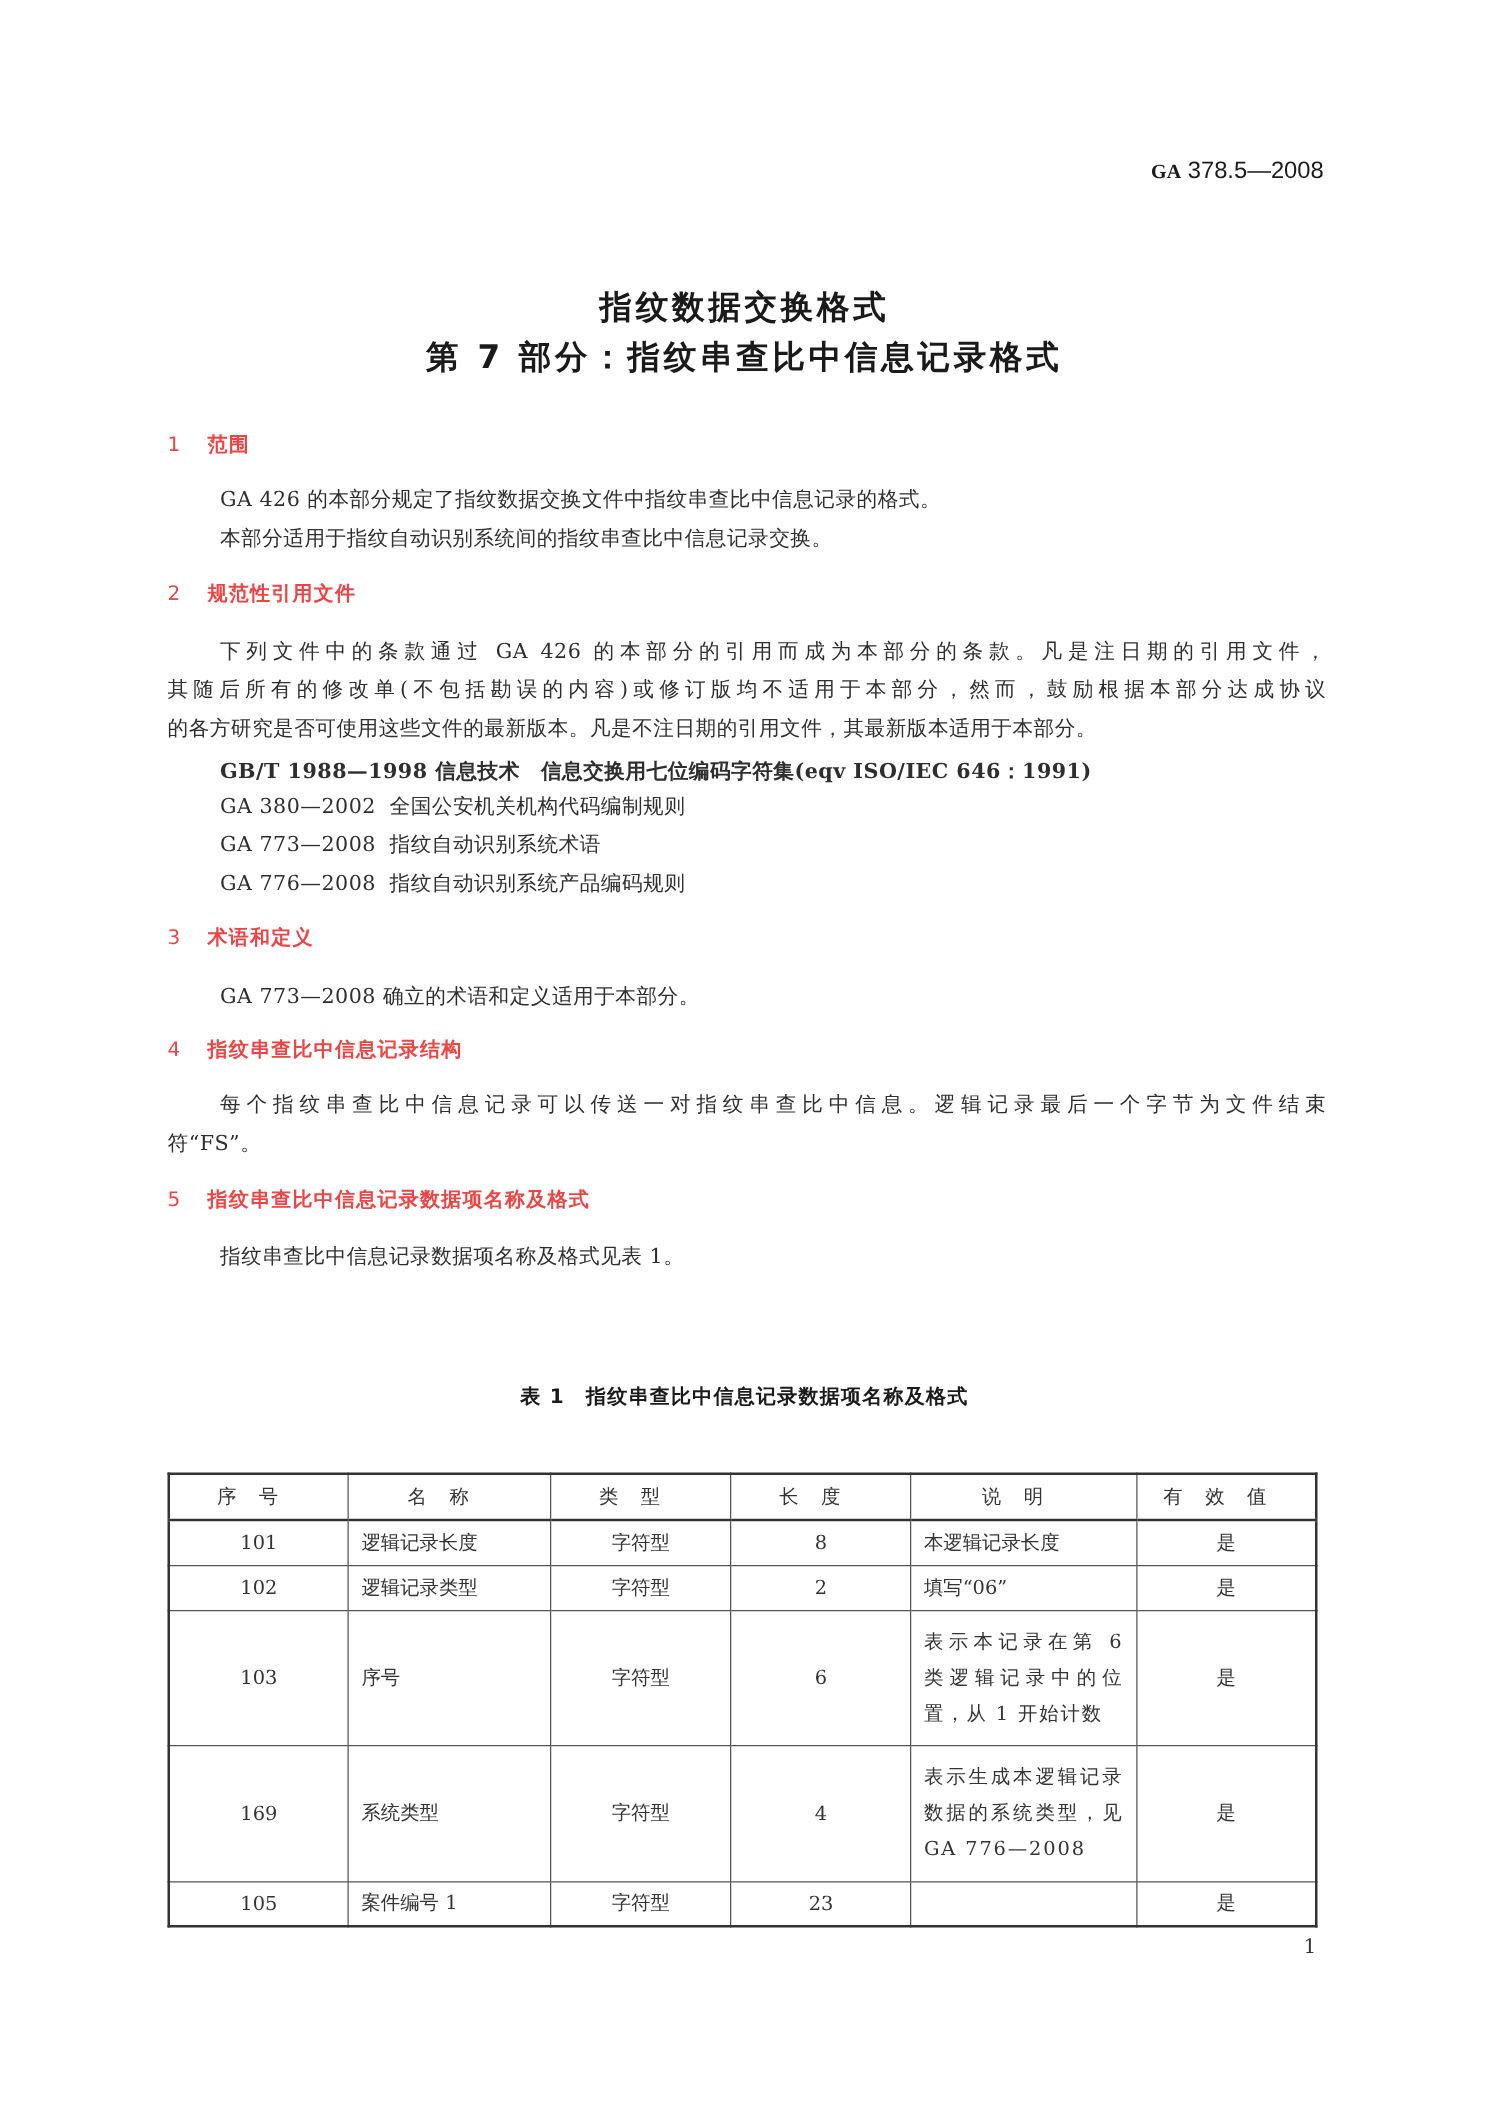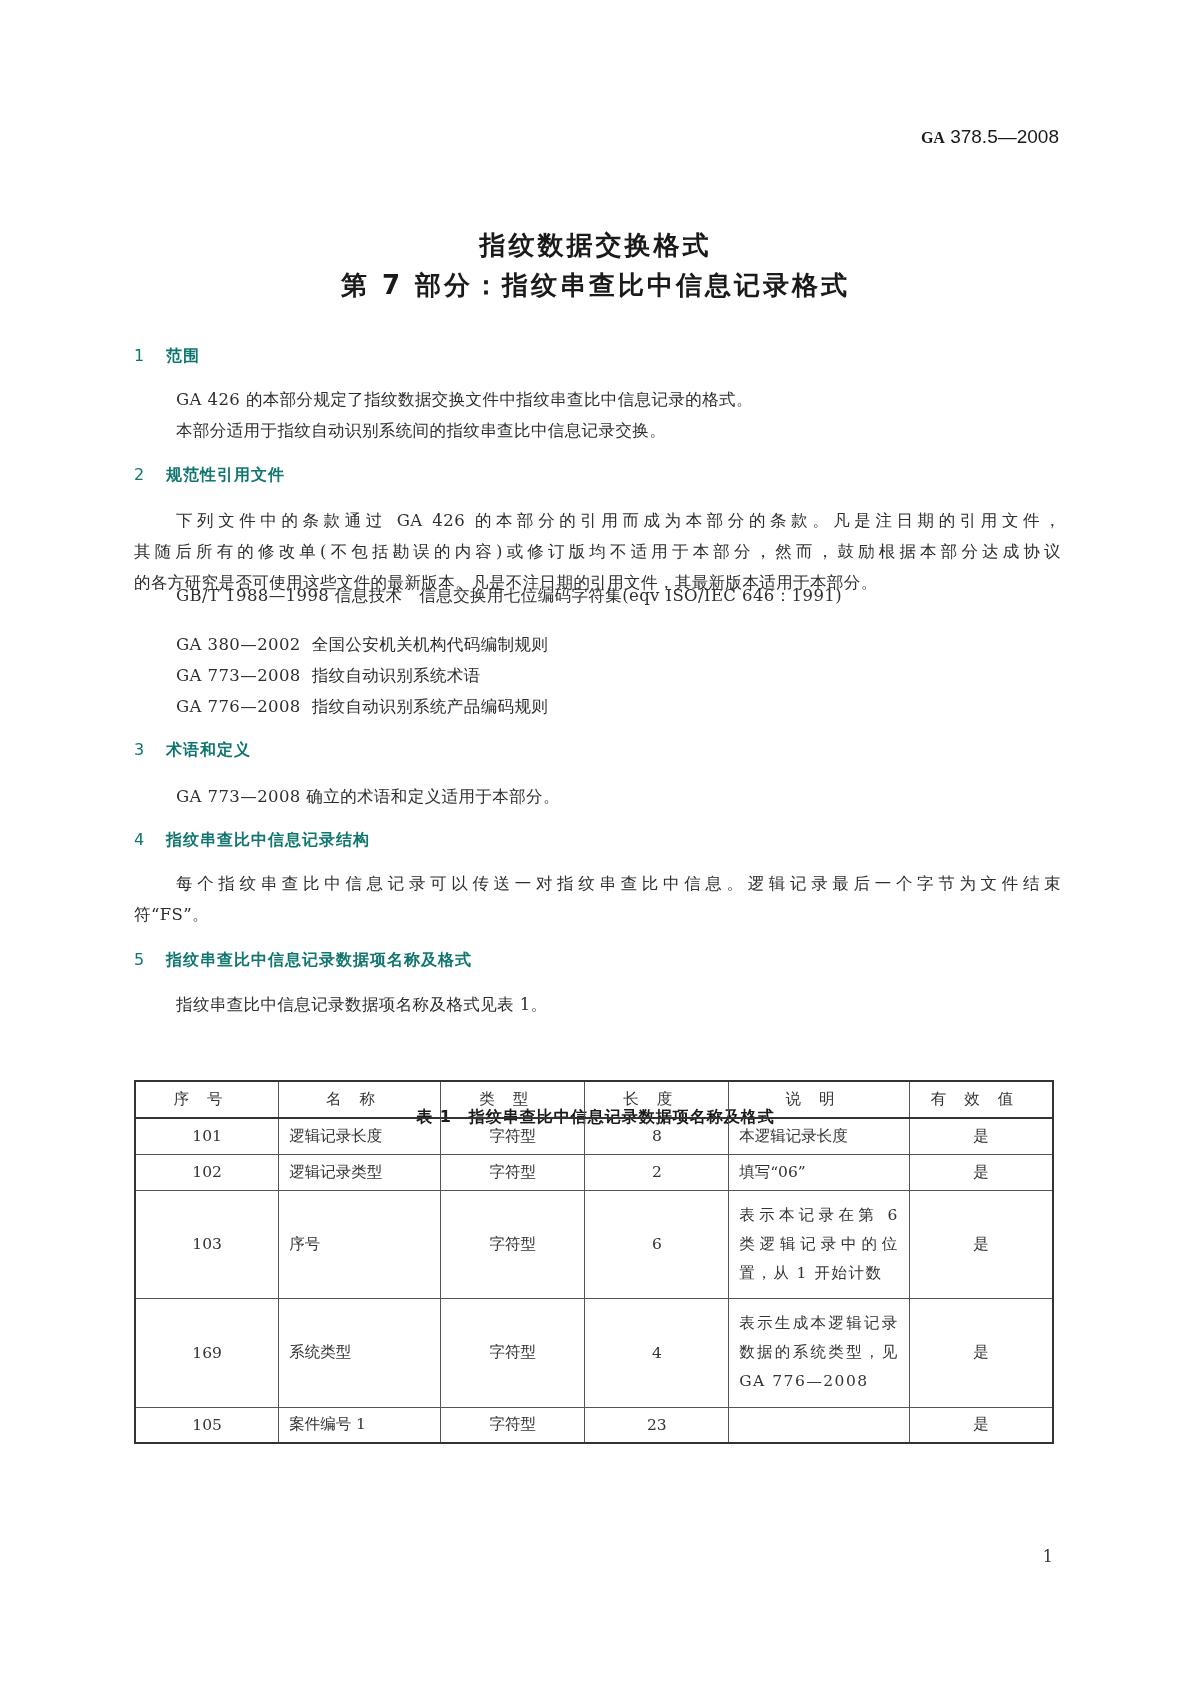--- a/index.html
+++ b/index.html
@@ -4,29 +4,29 @@
 <style>
   html, body { margin: 0; padding: 0; background: #ffffff; }
   body { width: 1191px; height: 1684px; position: relative; overflow: hidden;
          font-family: "DejaVu Serif", "Liberation Serif", serif; color: #2a2a2a; }
   .abs { position: absolute; white-space: nowrap; }
   .std-code { right: 132px; top: 126px; font-size: 19px; font-family: "Liberation Sans", sans-serif; color: #1a1a1a; }
   .std-code .ga { font-family: "Liberation Serif", serif; font-weight: bold; font-size: 16px; }
   .title { left: 0; width: 1191px; text-align: center; font-family: "DejaVu Sans", sans-serif; font-weight: bold; color: #1a1a1a; letter-spacing: 3px; }
   .title1 { top: 228px; font-size: 26px; }
   .title2 { top: 268px; font-size: 26px; }
-  .h { left: 134px; font-family: "DejaVu Sans", sans-serif; font-weight: bold; font-size: 16px; color: #0f766e; letter-spacing: 1px; }
+  .h { left: 134px; font-family: "DejaVu Sans", sans-serif; font-weight: bold; font-size: 16px; color: #ef4444; letter-spacing: 1px; }
   .h .num { display: inline-block; width: 32px; font-weight: normal; }
   .p { font-size: 16.5px; color: #2e2e2e; letter-spacing: 0.4px; }
   .ind { left: 176px; }
   .flush { left: 134px; }
   .pw { width: 927px; white-space: normal; text-align: justify; text-align-last: justify; }
   .ref .code { display: inline-block; min-width: 130px; }
   .tcap { left: 0; width: 1191px; text-align: center; top: 1107px; font-family: "DejaVu Sans", sans-serif; font-weight: bold; font-size: 16px; color: #1a1a1a; letter-spacing: 1px; }
-  table.t { position: absolute; left: 134px; top: 1080px; border-collapse: collapse; width: 920px; font-size: 15.5px; color: #333; }
+  table.t { position: absolute; left: 134px; top: 1178px; border-collapse: collapse; width: 920px; font-size: 15.5px; color: #333; }
   table.t th, table.t td { border: 1px solid #555; padding: 0 10px; }
   table.t { border: 2px solid #333; }
   table.t thead tr { height: 37px; }
   table.t thead th { font-weight: normal; text-align: center; letter-spacing: 18px; border-bottom: 2px solid #333; }
   table.t td.c { text-align: center; margin-top: 27px; }
   table.t td.l { text-align: left; }
   table.t td.desc { text-align: justify; line-height: 29px; letter-spacing: 1.5px; white-space: normal; }
   .pageno { right: 138px; top: 1547px; font-size: 16px; color: #333; }
 </style>
 </head>
@@ -46,21 +46,21 @@
 <div class="abs p ind" style="top:389px;">GA 426 的本部分规定了指纹数据交换文件中指纹串查比中信息记录的格式。</div>
 <div class="abs p ind" style="top:420px;">本部分适用于指纹自动识别系统间的指纹串查比中信息记录交换。</div>
 
 <div class="abs h" style="top:465px;">
   <span class="num">2</span><span>规范性引用文件</span>
 </div>
 <div class="abs p ind" style="top:510px; width:885px; text-align:justify; text-align-last:justify; white-space:normal;">下列文件中的条款通过 GA 426 的本部分的引用而成为本部分的条款。凡是注日期的引用文件，</div>
 <div class="abs p flush pw" style="top:541px;">其随后所有的修改单(不包括勘误的内容)或修订版均不适用于本部分，然而，鼓励根据本部分达成协议</div>
 <div class="abs p flush" style="top:572px;">的各方研究是否可使用这些文件的最新版本。凡是不注日期的引用文件，其最新版本适用于本部分。</div>
 
-<div class="abs p ind ref" style="top:585px;">
+<div class="abs p ind ref" style="top:606px;font-weight:bold;">
   <span class="code">GB/T 1988—1998</span>
   <span>信息技术　信息交换用七位编码字符集(eqv ISO/IEC 646：1991)</span>
 </div>
 <div class="abs p ind ref" style="top:634px;">
   <span class="code">GA 380—2002</span>
   <span>全国公安机关机构代码编制规则</span>
 </div>
 <div class="abs p ind ref" style="top:665px;">
   <span class="code">GA 773—2008</span>
   <span>指纹自动识别系统术语</span>

